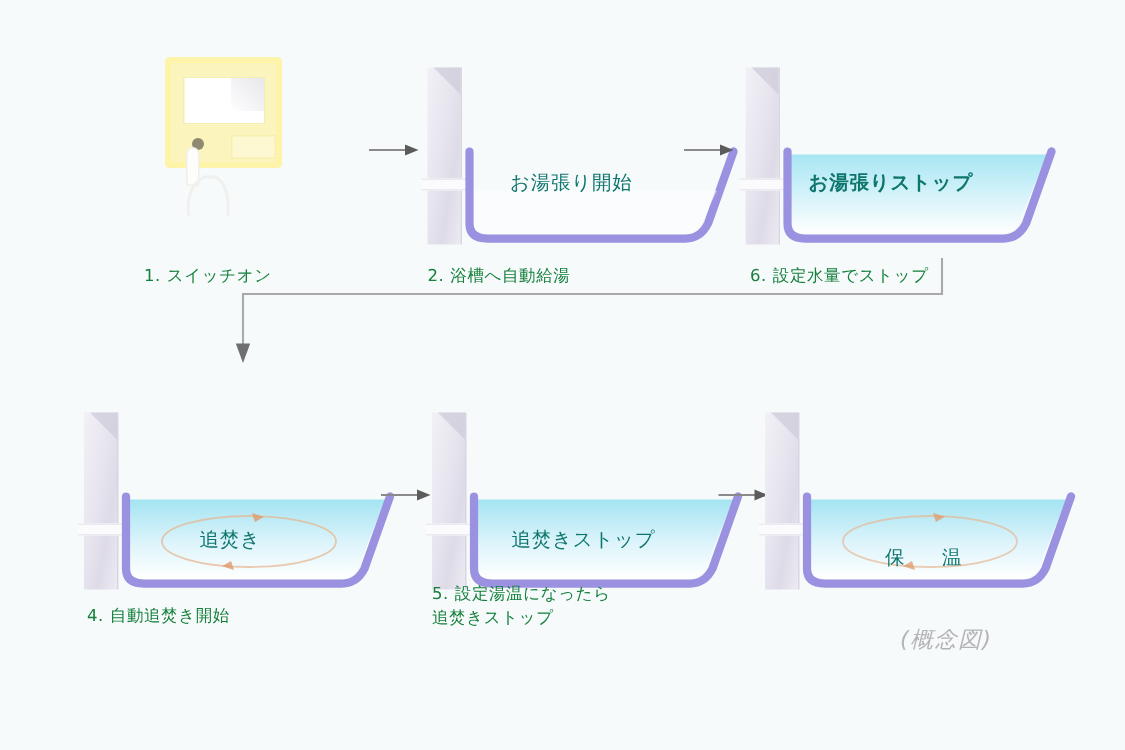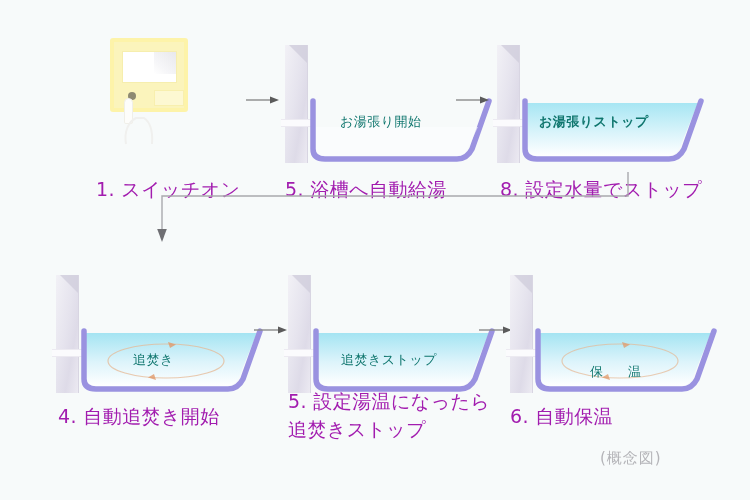--- a/index.html
+++ b/index.html
@@ -48,22 +48,22 @@
     font-size:13px;
     color:#0f766e;
     white-space:nowrap;
     letter-spacing:.5px;
     z-index:4;
   }
 
   
   .caption{
     position:absolute;
-    font-size:19px;
-    color:#a21caf;
+    font-size:11px;
+    color:#15803d;
     white-space:pre-line;
     line-height:1.45;
     letter-spacing:.4px;
   }
 
   
   .arrow-h{position:absolute;width:34px;height:14px;}
 
   
   #row-connector{position:absolute;left:120px;top:170px;width:540px;height:110px;}
@@ -144,21 +144,21 @@
           <stop offset="0%" stop-color="#b5e9f4" stop-opacity=".85"></stop>
           <stop offset="100%" stop-color="#ffffff" stop-opacity="0"></stop>
         </linearGradient>
       </defs>
       <path d="M5 60 L5 6 L5 6" fill="none"></path>
       <path d="M6 4 L6 52 Q6 62 18 62 L150 62 Q160 62 165 52 L182 4" fill="none" stroke="#9a92e0" stroke-width="5.5" stroke-linecap="round" stroke-linejoin="round"></path>
       <path d="M9 30 L9 52 Q9 59 19 59 L150 59 Q157 59 161 51 L171 30 Z" fill="#fdfdff" opacity=".55"></path>
     </svg>
     <div class="tub-label" style="left:55px;top:68px;">お湯張り開始</div>
   </div>
-  <div class="caption" style="left:285px;top:176px;width:190px;">5. 浴槽へ自動給湯</div>
+  <div class="caption" style="left:285px;top:176px;width:190px;">2. 浴槽へ自動給湯</div>
 
   <svg class="arrow-h" style="left:455px;top:93px;" viewBox="0 0 34 14">
     <line x1="1" y1="7" x2="27" y2="7" stroke="#8a8a8a" stroke-width="1.4"></line>
     <polygon points="34,7 25,3.4 25,10.6" fill="#5b5b5b"></polygon>
   </svg>
 
   <div class="step" style="left:497px;top:45px;">
     <div class="wall" style="left:0;top:0;"></div>
     <svg class="tub" style="left:22px;top:52px;" viewBox="0 0 190 80">
       <defs>
@@ -166,21 +166,21 @@
           <stop offset="0%" stop-color="#a7e6f3"></stop>
           <stop offset="60%" stop-color="#ddf5fb"></stop>
           <stop offset="100%" stop-color="#ffffff"></stop>
         </linearGradient>
       </defs>
       <path d="M8 6 L8 52 Q8 59 19 59 L149 59 Q157 59 161 50 L179 6 Z" fill="url(#w3)"></path>
       <path d="M6 4 L6 52 Q6 62 18 62 L150 62 Q160 62 165 52 L182 4" fill="none" stroke="#9a92e0" stroke-width="5.5" stroke-linecap="round" stroke-linejoin="round"></path>
     </svg>
     <div class="tub-label" style="left:42px;top:68px;font-weight:bold;">お湯張りストップ</div>
   </div>
-  <div class="caption" style="left:500px;top:176px;width:210px;">8. 設定水量でストップ</div>
+  <div class="caption" style="left:500px;top:176px;width:210px;">6. 設定水量でストップ</div>
 
   <svg id="row-connector" viewBox="0 0 540 110">
     <path d="M508 2 L508 26 L42 26 L42 60" fill="none" stroke="#a9a9ad" stroke-width="1.4"></path>
     <polygon points="42,72 37.2,59 46.8,59" fill="#6f6f73"></polygon>
   </svg>
 
   <div class="step" style="left:56px;top:275px;">
     <div class="wall" style="left:0;top:0;"></div>
     <svg class="tub" style="left:22px;top:52px;" viewBox="0 0 190 80">
       <defs>
@@ -239,17 +239,16 @@
         </linearGradient>
       </defs>
       <path d="M8 6 L8 52 Q8 59 19 59 L149 59 Q157 59 161 50 L179 6 Z" fill="url(#w6)"></path>
       <path d="M6 4 L6 52 Q6 62 18 62 L150 62 Q160 62 165 52 L182 4" fill="none" stroke="#9a92e0" stroke-width="5.5" stroke-linecap="round" stroke-linejoin="round"></path>
       <ellipse cx="88" cy="34" rx="58" ry="17" fill="none" stroke="#e6b894" stroke-width="1.2" opacity=".7"></ellipse>
       <polygon points="98,17.5 90,15 92,21" fill="#e09a6a" opacity=".75"></polygon>
       <polygon points="70,50.5 78,53 76,47" fill="#e09a6a" opacity=".75"></polygon>
     </svg>
     <div class="tub-label" style="left:80px;top:88px;letter-spacing:6px;">保　温</div>
   </div>
-  <div class="caption" style="left:510px;top:403px;width:190px;">6. 自動保温</div>
-
-  <div id="footnote" style="left:600px;top:449px;">(概念図)</div>
+
+  <div id="footnote" style="left:600px;top:417px;font-style:italic;">(概念図)</div>
 
 </div>
 
 </body></html>

